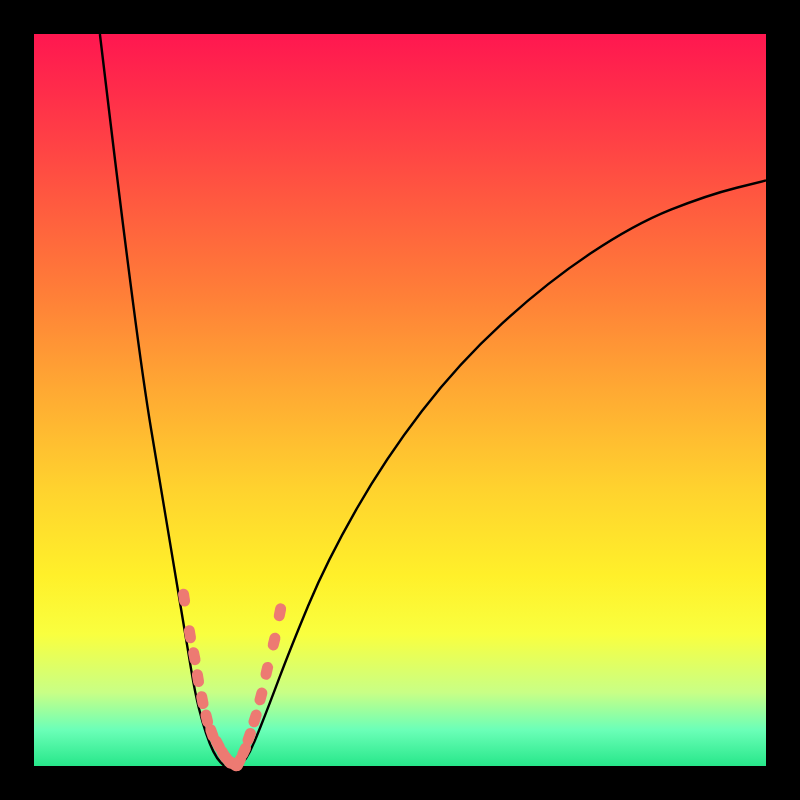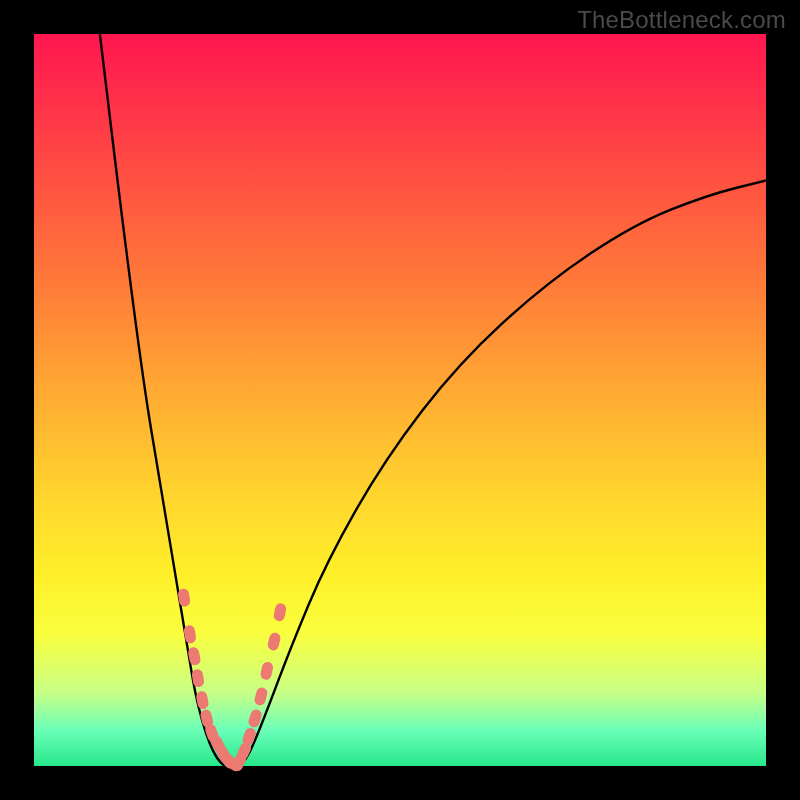--- a/index.html
+++ b/index.html
@@ -44,21 +44,20 @@
     position: absolute;
     left: 0; top: 0;
     width: 732px; height: 732px;
     overflow: visible;
   }
 </style>
 </head>
 <body>
 
 <div class="container">
-  <div class="watermark">TheBottleneck.com</div>
   <div class="plot-area">
     <svg class="curves" viewBox="0 0 732 732" preserveAspectRatio="none">
       <g id="curve-group">
           <path d="M 65.88 0 Q 65.88 0 76.86 91.5 Q 87.84 183 98.82 267.18 Q 109.8 351.36 117.12 395.28 Q 124.44000000000001 439.2 131.76000000000002 483.12 Q 139.08 527.04 146.4 570.96 Q 153.72 614.88 157.38 636.8399999999999 Q 161.04 658.8 164.7 673.44 Q 168.36 688.08 172.02 699.06 Q 175.68 710.04 179.34 717.3599999999999 Q 183 724.68 186.66 728.3399999999999 T 190.32 732" fill="none" stroke="#000000" stroke-width="2.4"></path>
           <path d="M 204.96 732 Q 204.96 732 208.62 728.3399999999999 Q 212.27999999999997 724.68 215.94 717.3599999999999 Q 219.6 710.04 226.92000000000002 691.74 Q 234.24 673.44 245.22 644.1600000000001 Q 256.2 614.88 274.5 570.96 Q 292.8 527.04 322.08000000000004 475.79999999999995 Q 351.36 424.56 387.96 376.98 Q 424.55999999999995 329.4 468.47999999999996 289.14 Q 512.4 248.88 556.3199999999999 219.60000000000002 Q 600.24 190.32000000000005 636.84 175.68 Q 673.44 161.03999999999996 702.72 153.71999999999997 T 732 146.39999999999998" fill="none" stroke="#000000" stroke-width="2.4"></path>
         </g>
       <g id="marker-group">
           <rect x="141.06" y="558.14" width="18" height="11" rx="5.5" fill="#ed7a72" transform="rotate(80.9097230791777 150.06 563.64)"></rect>
           <rect x="146.916" y="594.74" width="18" height="11" rx="5.5" fill="#ed7a72" transform="rotate(80.9097230791777 155.916 600.24)"></rect>
           <rect x="151.308" y="616.7" width="18" height="11" rx="5.5" fill="#ed7a72" transform="rotate(78.69006752597981 160.308 622.2)"></rect>

